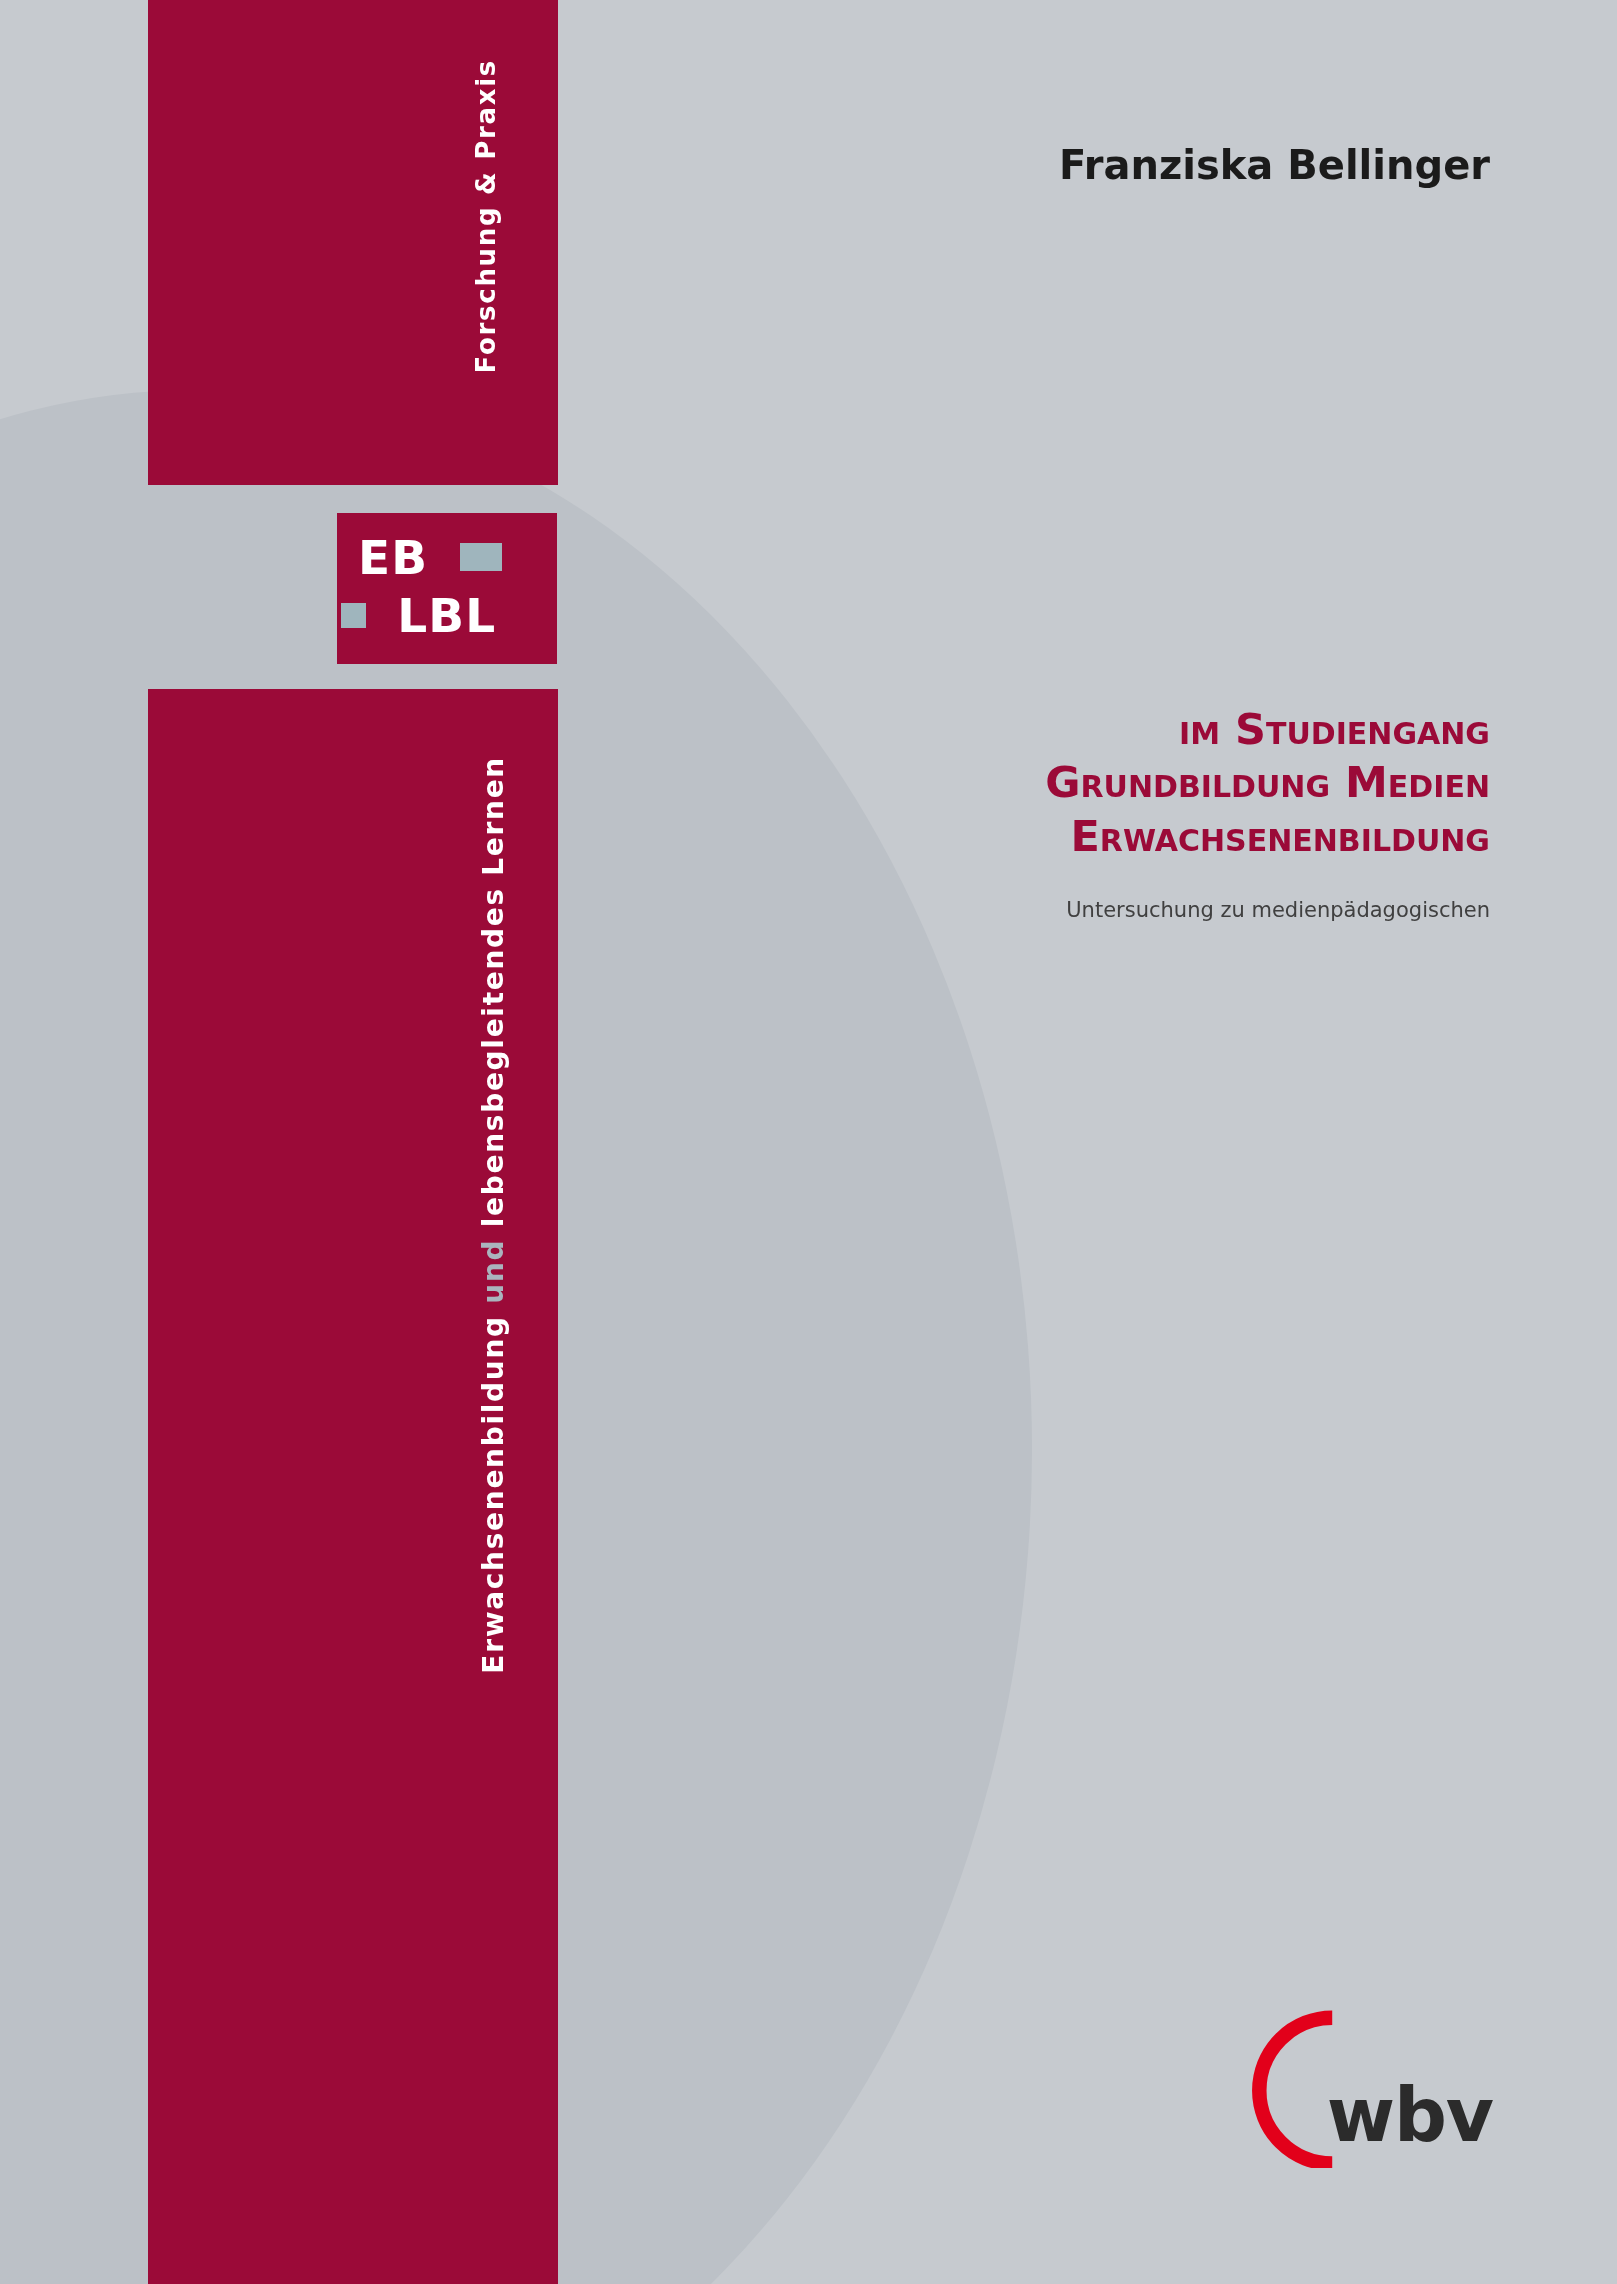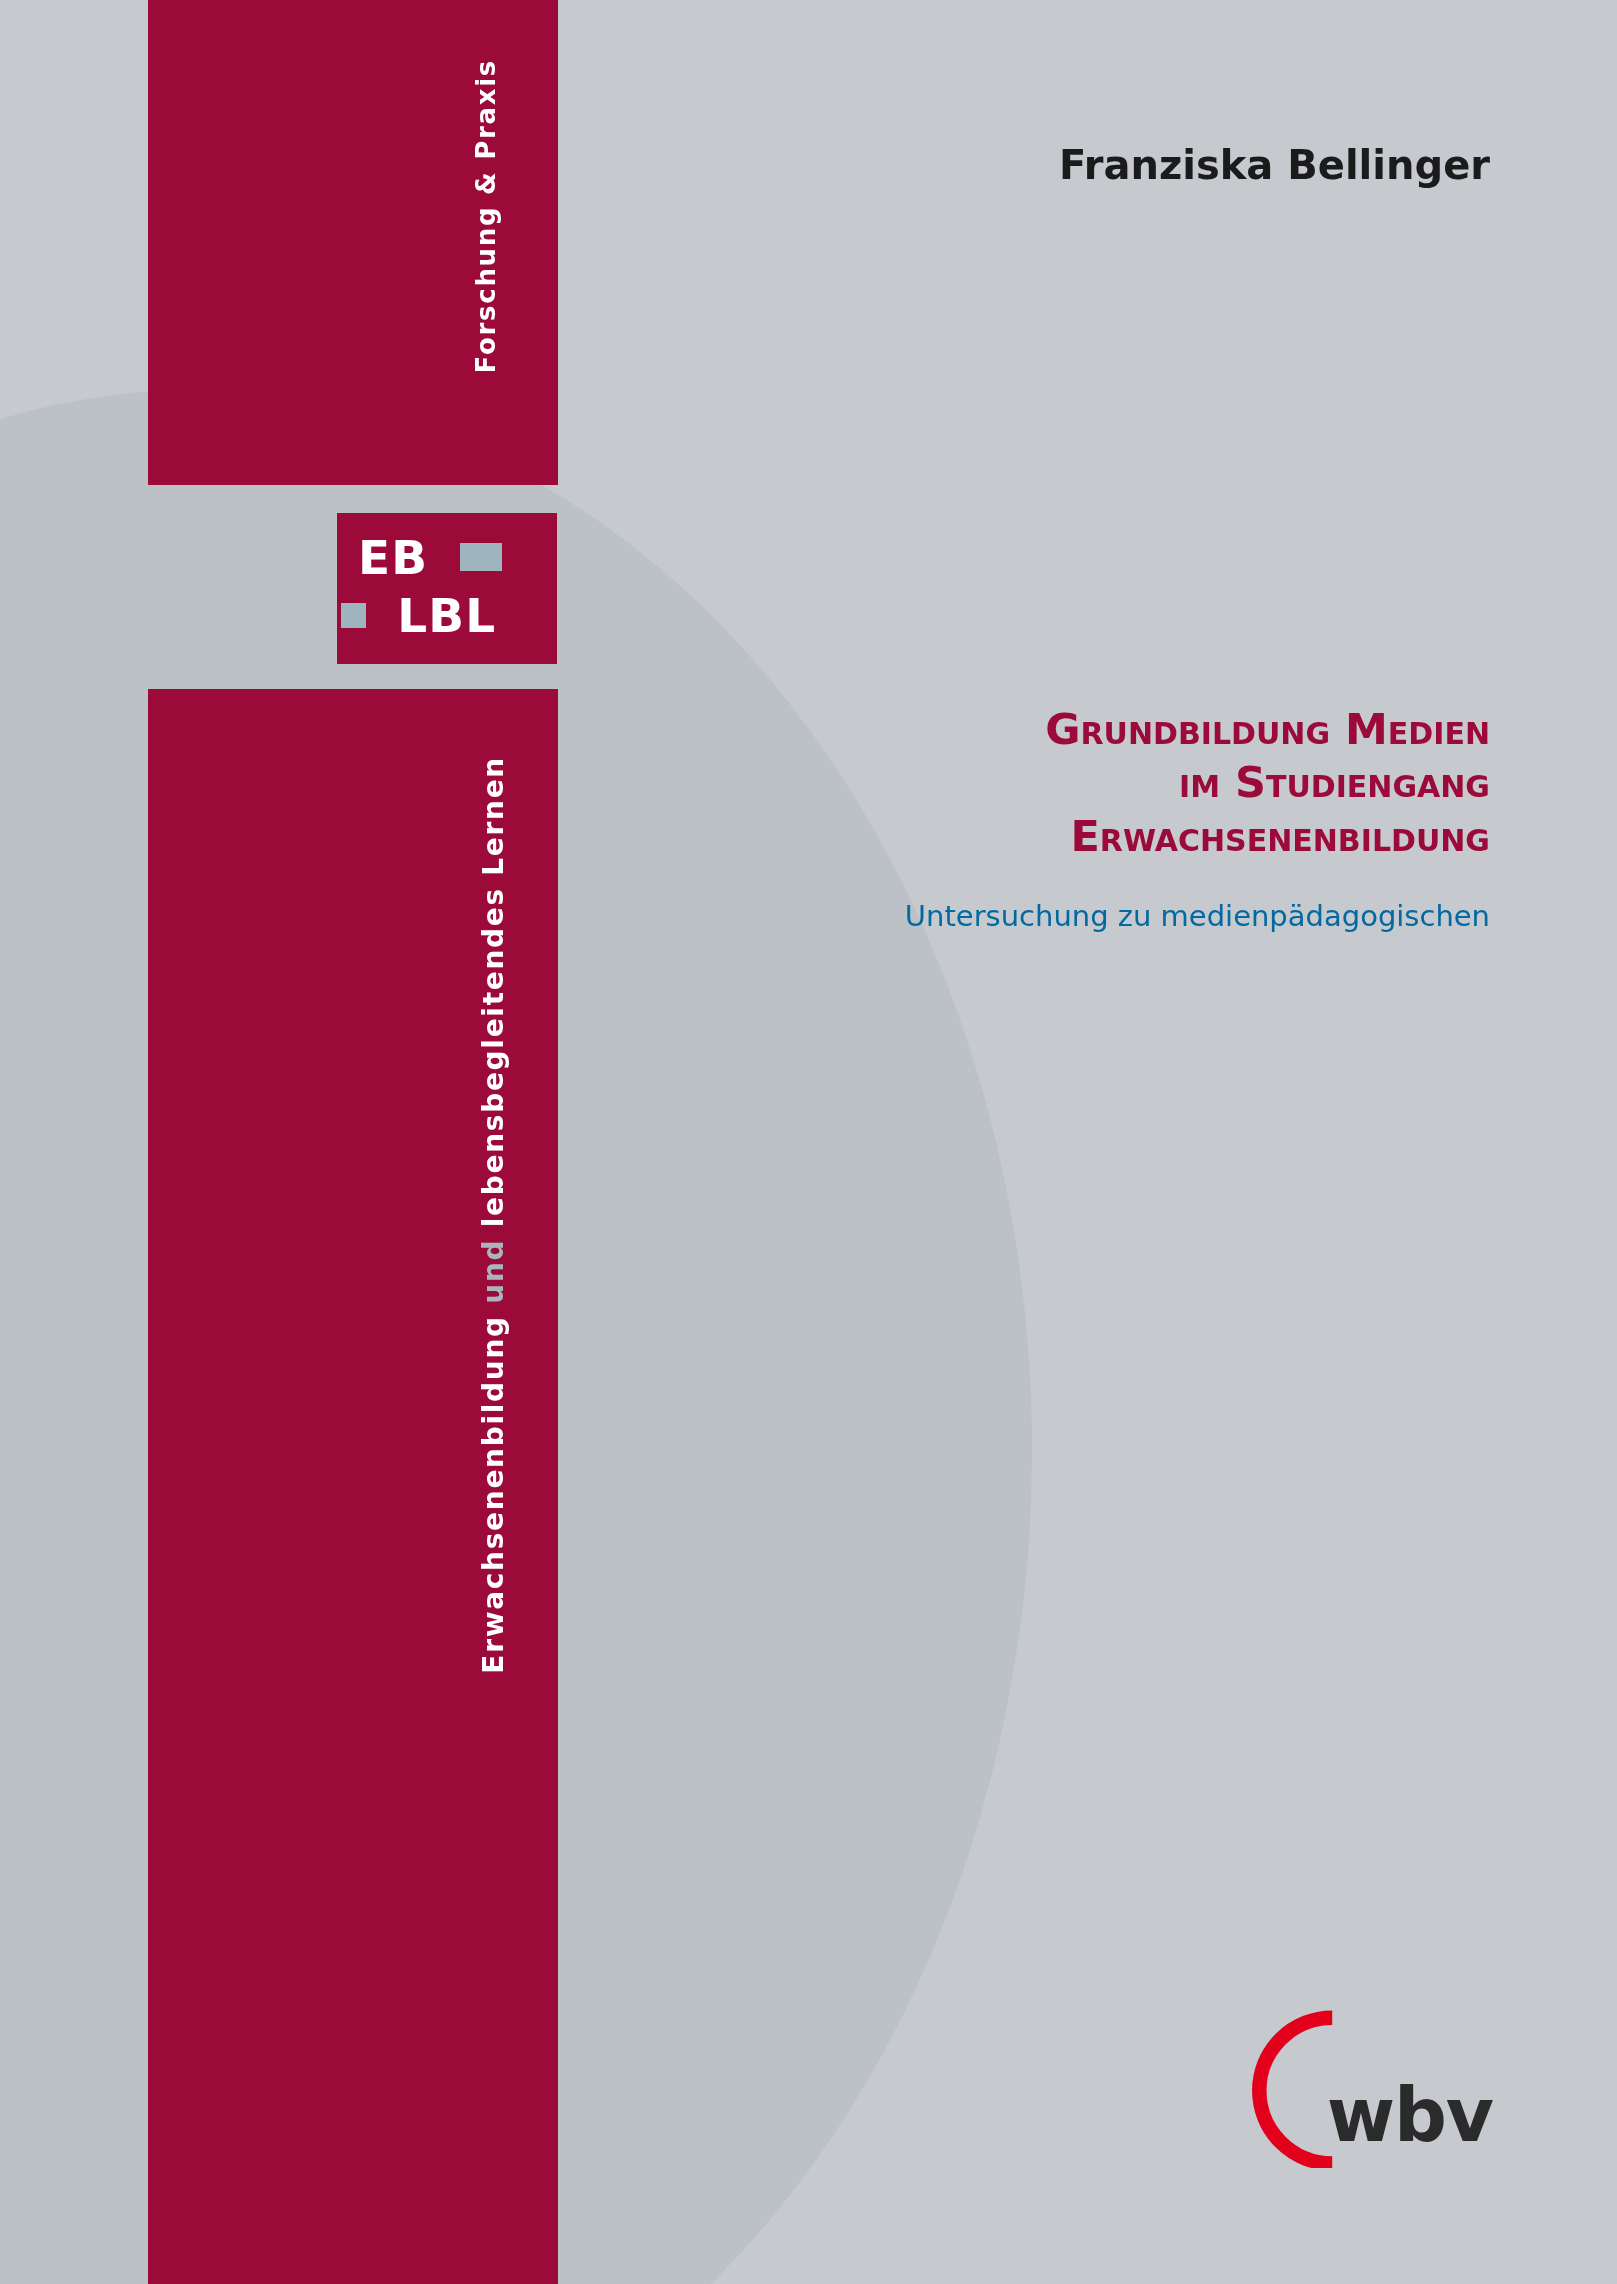--- a/index.html
+++ b/index.html
@@ -135,22 +135,22 @@
     color: #9b0a38;
     font-weight: bold;
     font-family: "DejaVu Sans", sans-serif;
     font-size: 43px;
     line-height: 1.24;
     letter-spacing: 0px;
     font-variant: small-caps;
   }
   .subtitle {
     margin-top: 32px;
-    color: #0369a1;
-    font-size: 29px;
+    color: #404040;
+    font-size: 21px;
     line-height: 1.5;
     font-family: "DejaVu Sans", sans-serif;
   }
 
   
   .wbv {
     position: absolute;
     right: 125px;
     bottom: 116px;
     width: 257px;
@@ -187,22 +187,22 @@
     <span>LBL</span>
   </div>
 </div>
 
 <div class="spine-bottom"></div>
 <div class="vert-text spine-label"><span>Erwachsenenbildung </span><span class="muted">und</span><span> lebensbegleitendes Lernen</span></div>
 
 <div class="author">Franziska Bellinger</div>
 
 <div class="title-block">
+  <div class="title-line">im Studiengang</div>
   <div class="title-line">Grundbildung Medien</div>
-  <div class="title-line">im Studiengang</div>
   <div class="title-line">Erwachsenenbildung</div>
   <div class="subtitle">
     <div>Untersuchung zu medienpädagogischen</div>
   </div>
 </div>
 
 <div class="wbv">
   <svg width="257" height="167" viewBox="0 0 460 300">
     <path d="M 172 292 A 118 118 0 1 1 172 30" fill="none" stroke="#e2001a" stroke-width="26"></path>
   </svg>

